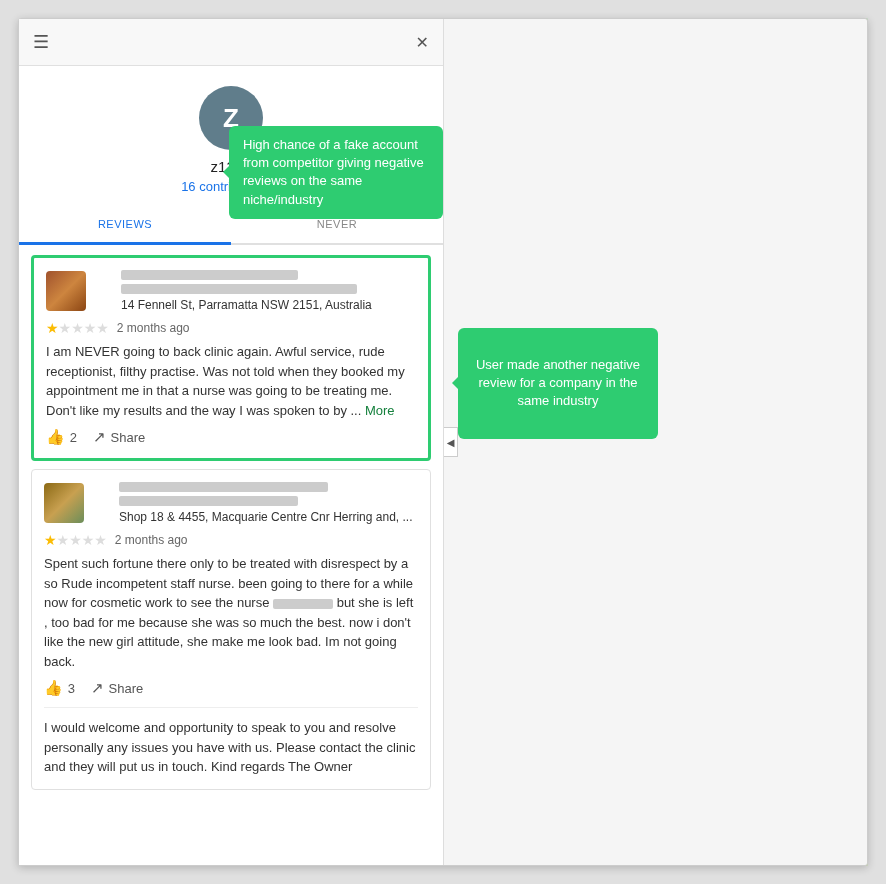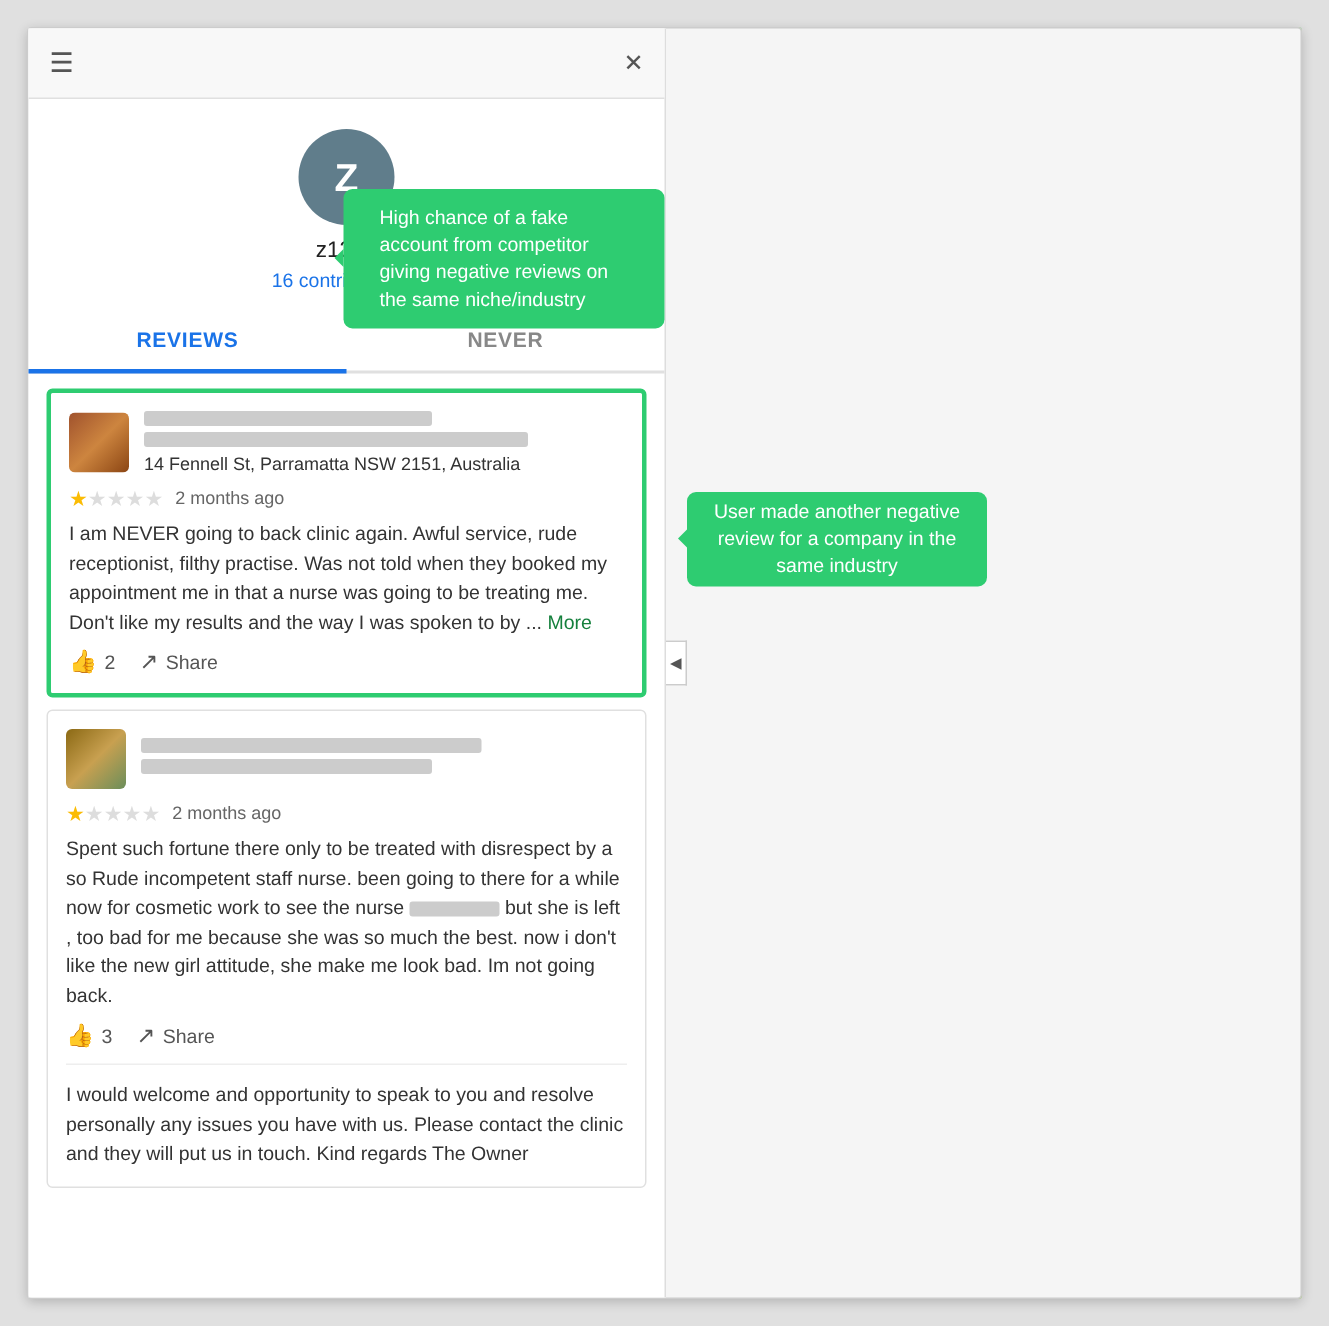--- a/index.html
+++ b/index.html
@@ -40,21 +40,21 @@
 
     
     .map-tooltip-negative {
       position: absolute;
       left: 460px;
       top: 340px;
       background: #2ecc71;
       color: white;
       font-size: 13px;
       font-weight: 500;
-      padding: 4px 16px;
+      padding: 28px 16px;
       border-radius: 6px;
       max-width: 210px;
       text-align: center;
       line-height: 1.4;
       z-index: 10;
     }
     .map-tooltip-negative::before {
       content: '';
       position: absolute;
       left: -12px;
@@ -166,21 +166,21 @@
 
     
     .fake-account-tooltip {
       position: absolute;
       left: 210px;
       top: 60px;
       background: #2ecc71;
       color: white;
       font-size: 13px;
       font-weight: 500;
-      padding: 10px 24px;
+      padding: 10px 14px;
       border-radius: 6px;
       max-width: 220px;
       line-height: 1.4;
       z-index: 10;
     }
     .fake-account-tooltip::before {
       content: '';
       position: absolute;
       left: -12px;
       top: 50%;
@@ -193,22 +193,22 @@
     .tabs {
       display: flex;
       border-bottom: 2px solid #e0e0e0;
       margin-top: 4px;
     }
 
     .tab {
       flex: 1;
       text-align: center;
       padding: 12px 0;
-      font-size: 14px;
-      font-weight: 700;
+      font-size: 11px;
+      font-weight: 400;
       color: #888;
       cursor: pointer;
       letter-spacing: 0.5px;
     }
 
     .tab.active {
       color: #1a73e8;
       border-bottom: 3px solid #1a73e8;
       margin-bottom: -2px;
     }
@@ -230,20 +230,21 @@
     }
 
     .review-card.highlighted {
       border: 3px solid #2ecc71;
     }
 
     .review-location-row {
       display: flex;
       align-items: center;
       margin-bottom: 8px;
+      gap: 25px;
     }
 
     .location-thumb {
       width: 40px;
       height: 40px;
       border-radius: 4px;
       background: #8B4513;
       margin-right: 10px;
       flex-shrink: 0;
       overflow: hidden;
@@ -489,20 +490,21 @@
           </div>
         </div>
       </div>
 
       <div class="review-card">
         <div class="review-location-row">
           <div class="location-thumb location-thumb-2"></div>
           <div class="location-name-bar">
             <div class="redact-bar" style="width:70%;"></div>
             <div class="redact-bar" style="width:60%;margin-top:2px;"></div>
+            <div class="location-address">Shop 18 &amp; 4455, Macquarie Centre Cnr Herring and, ...</div>
           </div>
         </div>
 
         <div class="stars-row">
           <span class="star">★</span>
           <span class="star empty">★</span>
           <span class="star empty">★</span>
           <span class="star empty">★</span>
           <span class="star empty">★</span>
           <span class="time-ago">2 months ago</span>

